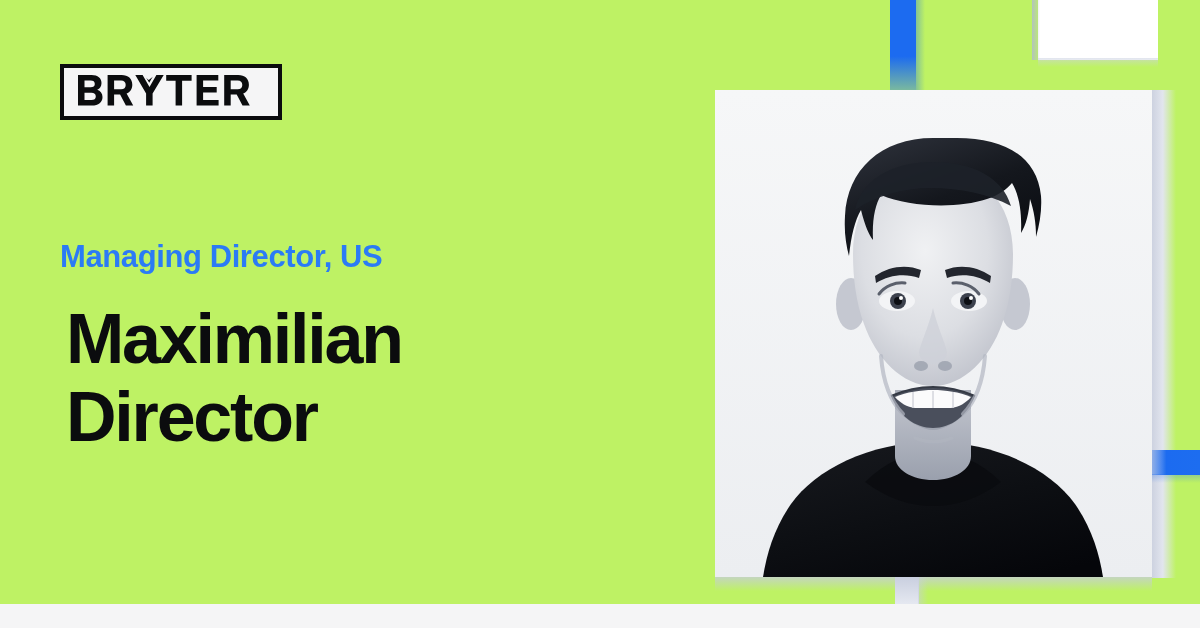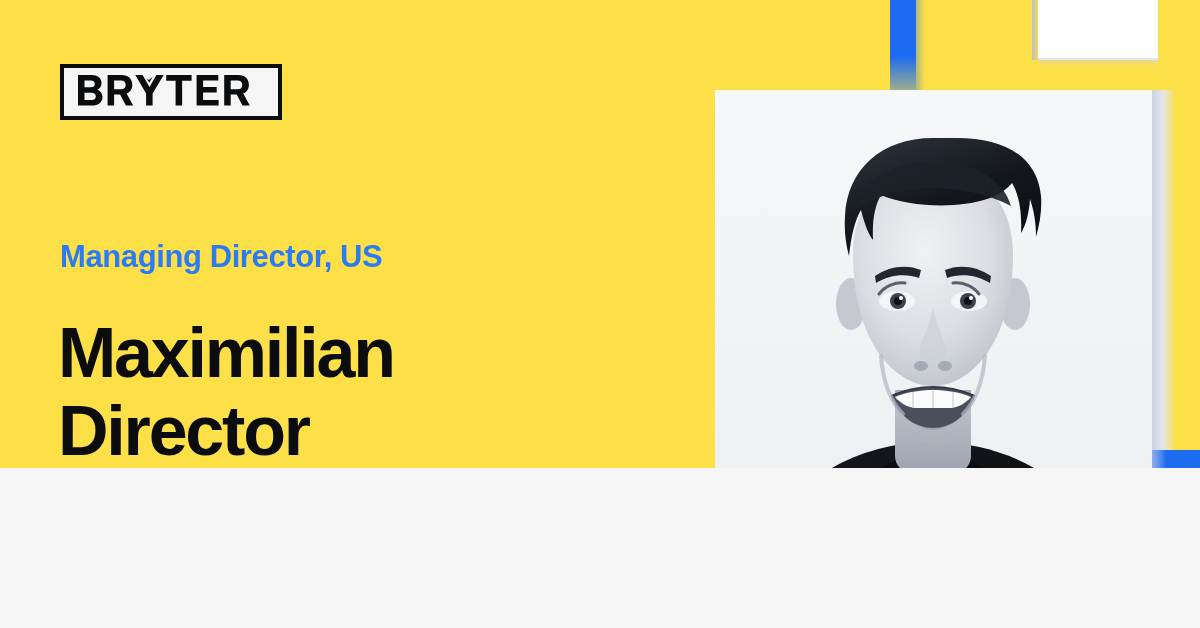--- a/index.html
+++ b/index.html
@@ -6,22 +6,22 @@
 
   html, body {
     width:1200px; height:628px;
     overflow:hidden;
     background:#f5f5f6;
     font-family:"Liberation Sans", sans-serif;
   }
 
   .card {
     position:relative;
-    width:1200px; height:468px;
-    background:#fde047;
+    width:1200px; height:604px;
+    background:#bef264;
     overflow:hidden;
   }
 
   
   .deco { position:absolute; pointer-events:none; }
 
   
   .deco-blue-vert {
     left:890px; top:0; width:26px; height:108px;
     background:linear-gradient(to bottom,#1c6bf0 0%,#1c6bf0 52%,rgba(28,107,240,.45) 82%,rgba(245,245,246,0) 100%);
@@ -87,23 +87,23 @@
   .logo-mark{ display:flex; align-items:center; }
   .logo-mark svg{ display:block; }
 
   
   .role {
     position:absolute; left:60px; top:239px;
     font-size:31px; font-weight:700; letter-spacing:-0.4px;
     color:#2b7bf5; white-space:nowrap;
   }
   .name {
-    position:absolute; left:58px; top:300px;
+    position:absolute; left:66px; top:300px;
     font-size:70px; font-weight:700; line-height:78px;
-    letter-spacing:-2.2px; color:#0b0c0e;margin-top:14px;
+    letter-spacing:-2.2px; color:#0b0c0e;
   }
   .name-line{ display:block; white-space:nowrap; }
 
   
   .photo {
     position:absolute; left:715px; top:90px;
     width:437px; height:487px;
     background:#f2f3f5;
     overflow:hidden;
   }

